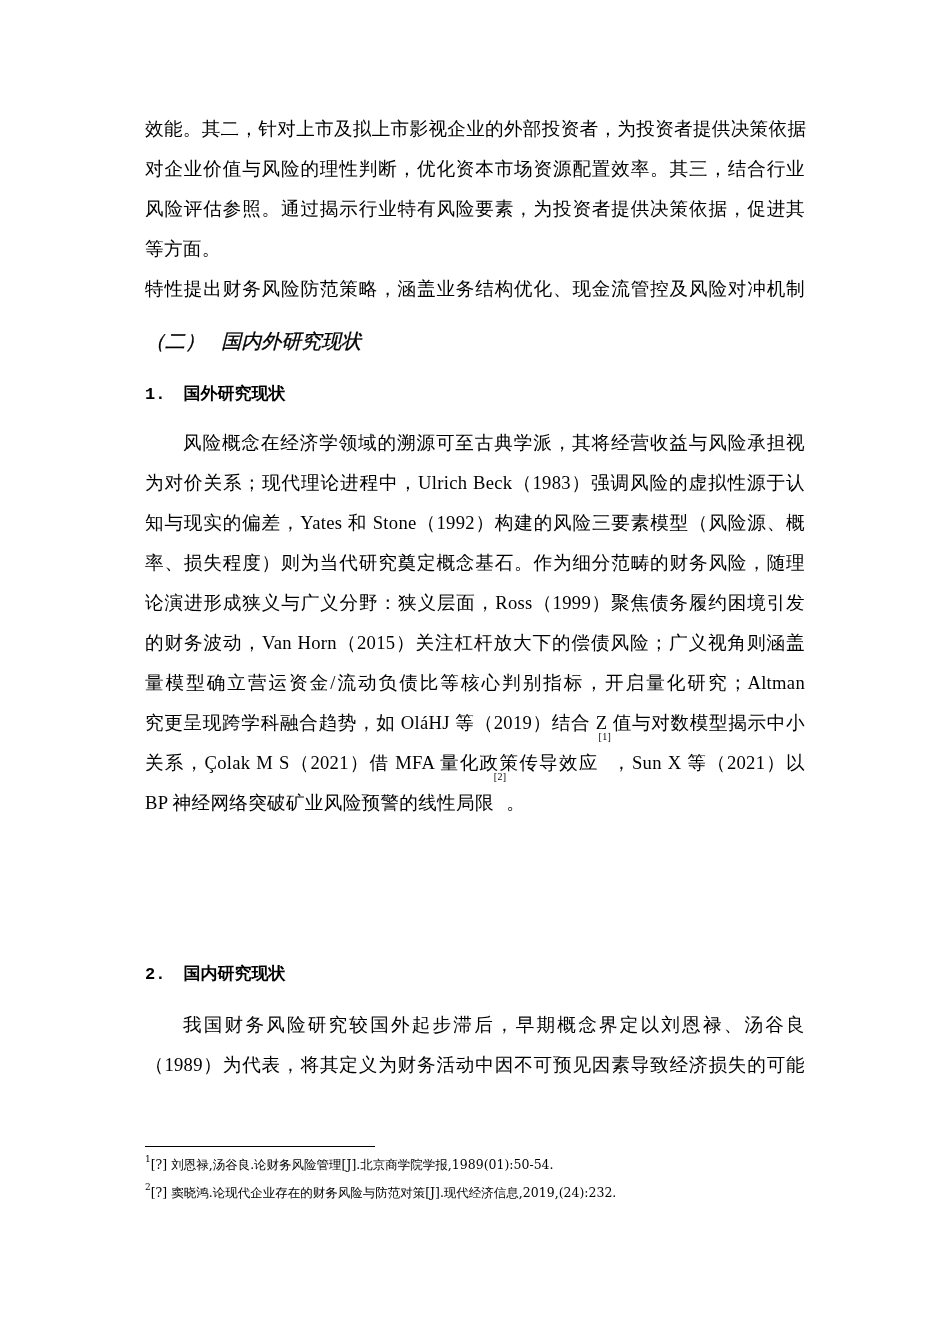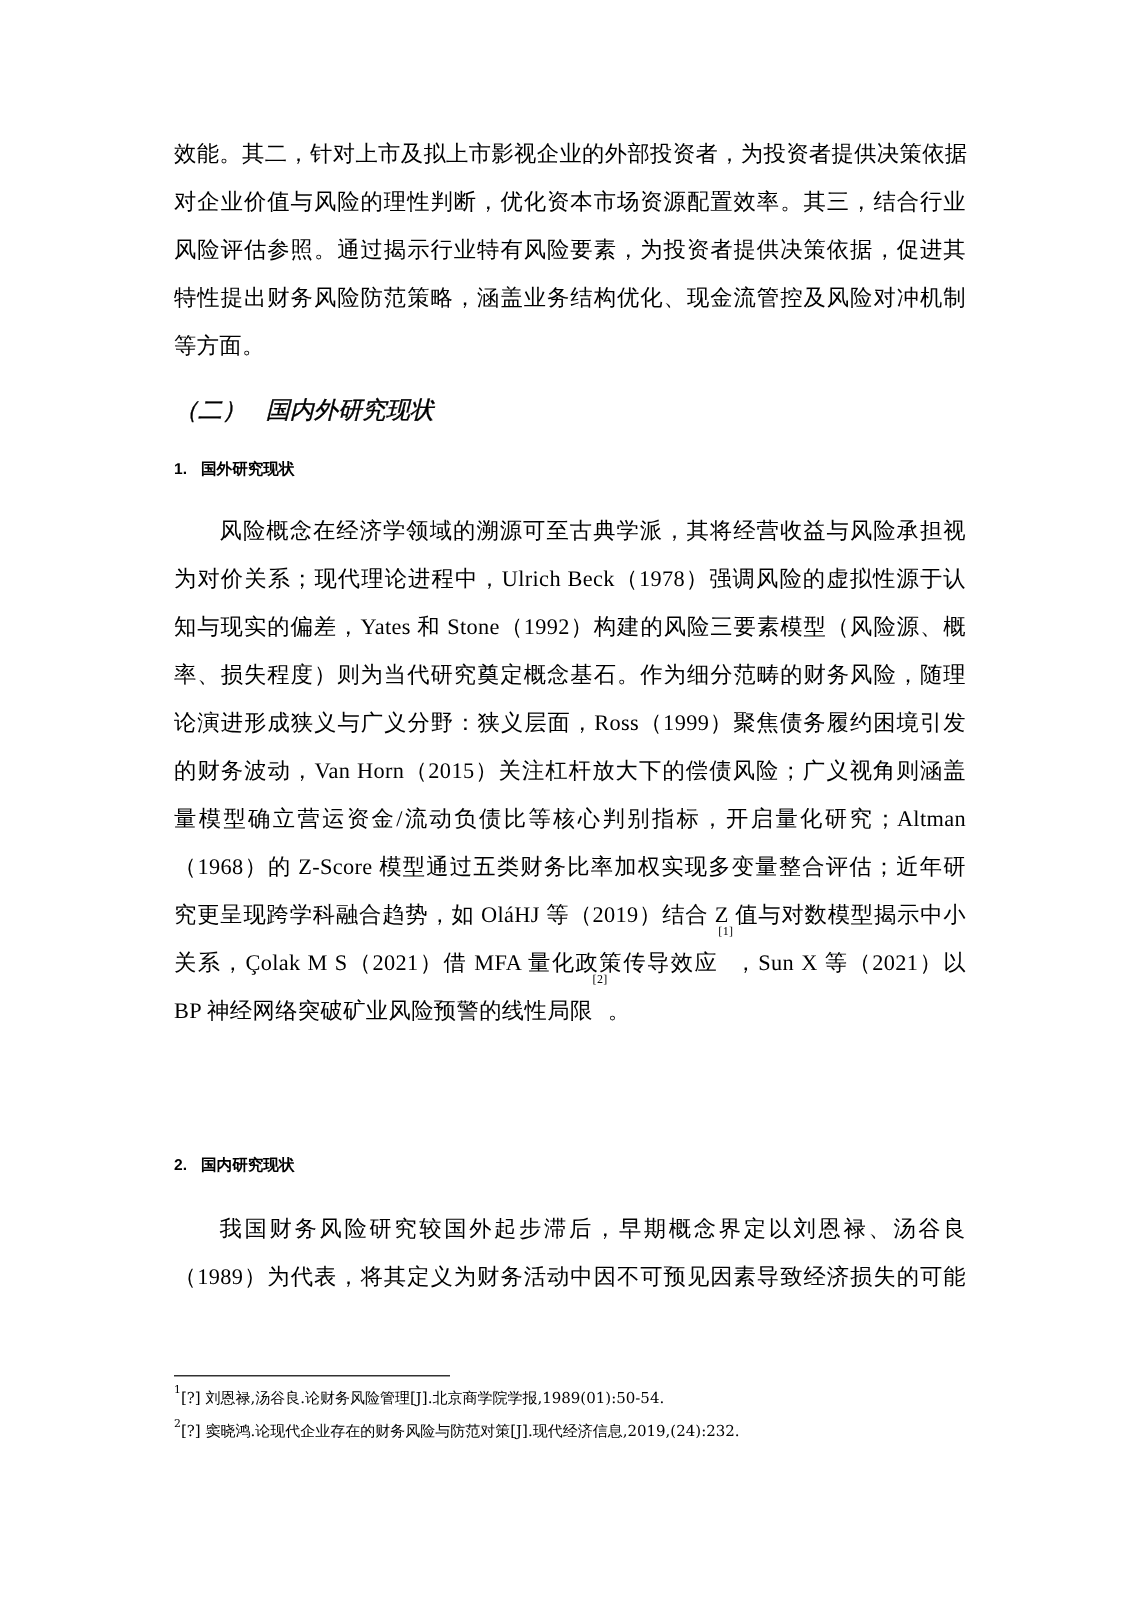--- a/index.html
+++ b/index.html
@@ -52,22 +52,22 @@
       font-weight: normal;
       margin: 0;
       white-space: nowrap;
       font-style: italic;
       -webkit-text-stroke: 0.3px #000;
     }
     .h2 .num { margin-right: 10px; }
     .h3 {
       position: absolute;
       left: 0;
-      font-family: Liberation Sans, sans-serif;
-      font-size: 13px;
+      font-family: Liberation Mono, monospace;
+      font-size: 17px;
       margin: 0;
       white-space: nowrap;
     }
     .h3 .num { margin-right: 8px; }
     sup.ref {
       font-size: 10px;
       vertical-align: top;
       position: relative;
       top: -6px;
       line-height: 0;
@@ -97,43 +97,42 @@
   </style>
 </head>
 <body>
 
 <div class="page">
 
   <div class="para" style="top:109px;">
     <span class="line">效能。其二，针对上市及拟上市影视企业的外部投资者，为投资者提供决策依据</span>
     <span class="line">对企业价值与风险的理性判断，优化资本市场资源配置效率。其三，结合行业</span>
     <span class="line">风险评估参照。通过揭示行业特有风险要素，为投资者提供决策依据，促进其</span>
+    <span class="line last">等方面。</span>
     <span class="line">特性提出财务风险防范策略，涵盖业务结构优化、现金流管控及风险对冲机制</span>
-    <span class="line last">等方面。</span>
   </div>
 
   <h2 class="h2" style="top:328px;">
     <span class="num">（二）</span>
     <span>国内外研究现状</span>
   </h2>
 
   <h3 class="h3" style="top:382px;">
     <span class="num">1.</span>
     <span>国外研究现状</span>
   </h3>
 
   <div class="para" style="top:423px;">
     <span class="line indent">风险概念在经济学领域的溯源可至古典学派，其将经营收益与风险承担视</span>
-    <span class="line">为对价关系；现代理论进程中，Ulrich Beck（1978）强调风险的虚拟性源于认</span>
+    <span class="line">为对价关系；现代理论进程中，Ulrich Beck（1983）强调风险的虚拟性源于认</span>
     <span class="line">知与现实的偏差，Yates 和 Stone（1992）构建的风险三要素模型（风险源、概</span>
     <span class="line">率、损失程度）则为当代研究奠定概念基石。作为细分范畴的财务风险，随理</span>
     <span class="line">论演进形成狭义与广义分野：狭义层面，Ross（1999）聚焦债务履约困境引发</span>
     <span class="line">的财务波动，Van Horn（2015）关注杠杆放大下的偿债风险；广义视角则涵盖</span>
     <span class="line">量模型确立营运资金/流动负债比等核心判别指标，开启量化研究；Altman</span>
-    <span class="line">（1968）的 Z-Score 模型通过五类财务比率加权实现多变量整合评估；近年研</span>
     <span class="line">究更呈现跨学科融合趋势，如 OláHJ 等（2019）结合 Z 值与对数模型揭示中小</span>
     <span class="line"><span>关系，Çolak M S（2021）借 MFA 量化政策传导效应</span><sup class="ref">[1]</sup><span>，Sun X 等（2021）以</span></span>
     <span class="line last"><span>BP 神经网络突破矿业风险预警的线性局限</span><sup class="ref">[2]</sup><span>。</span></span>
   </div>
 
   <h3 class="h3" style="top:962px;">
     <span class="num">2.</span>
     <span>国内研究现状</span>
   </h3>
 

